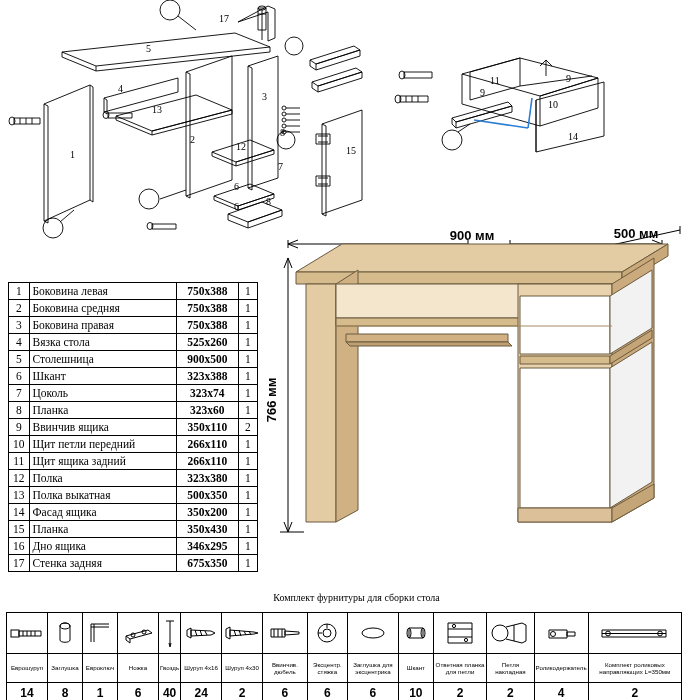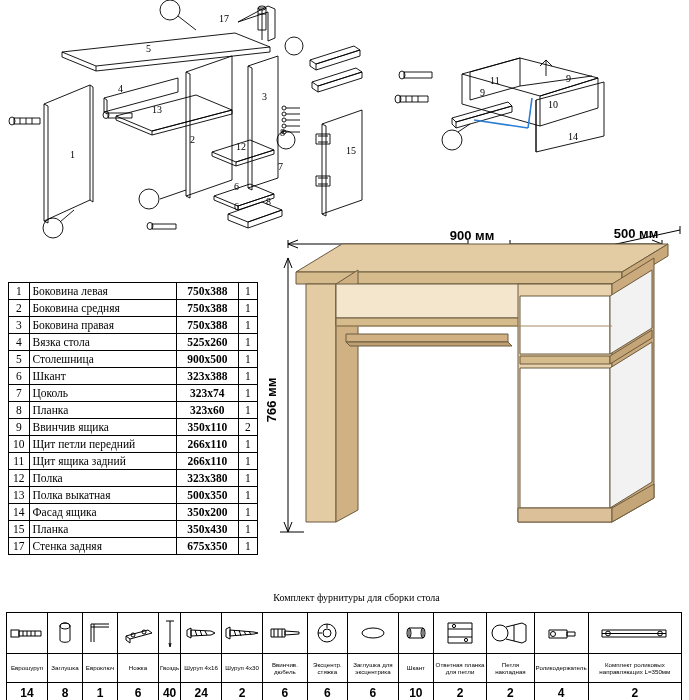--- a/index.html
+++ b/index.html
@@ -279,20 +279,26 @@
           <td class="dim">350х200</td>
           <td class="qty">1</td>
         </tr>
         <tr>
           <td class="num">15</td>
           <td class="name">Планка</td>
           <td class="dim">350х430</td>
           <td class="qty">1</td>
         </tr>
         <tr>
+          <td class="num">16</td>
+          <td class="name">Дно ящика</td>
+          <td class="dim">346х295</td>
+          <td class="qty">1</td>
+        </tr>
+        <tr>
           <td class="num">17</td>
           <td class="name">Стенка задняя</td>
           <td class="dim">675х350</td>
           <td class="qty">1</td>
         </tr>
       </tbody>
   </table>
 
   <div id="desk">
     <svg width="424" height="345" viewBox="0 0 424 345">

